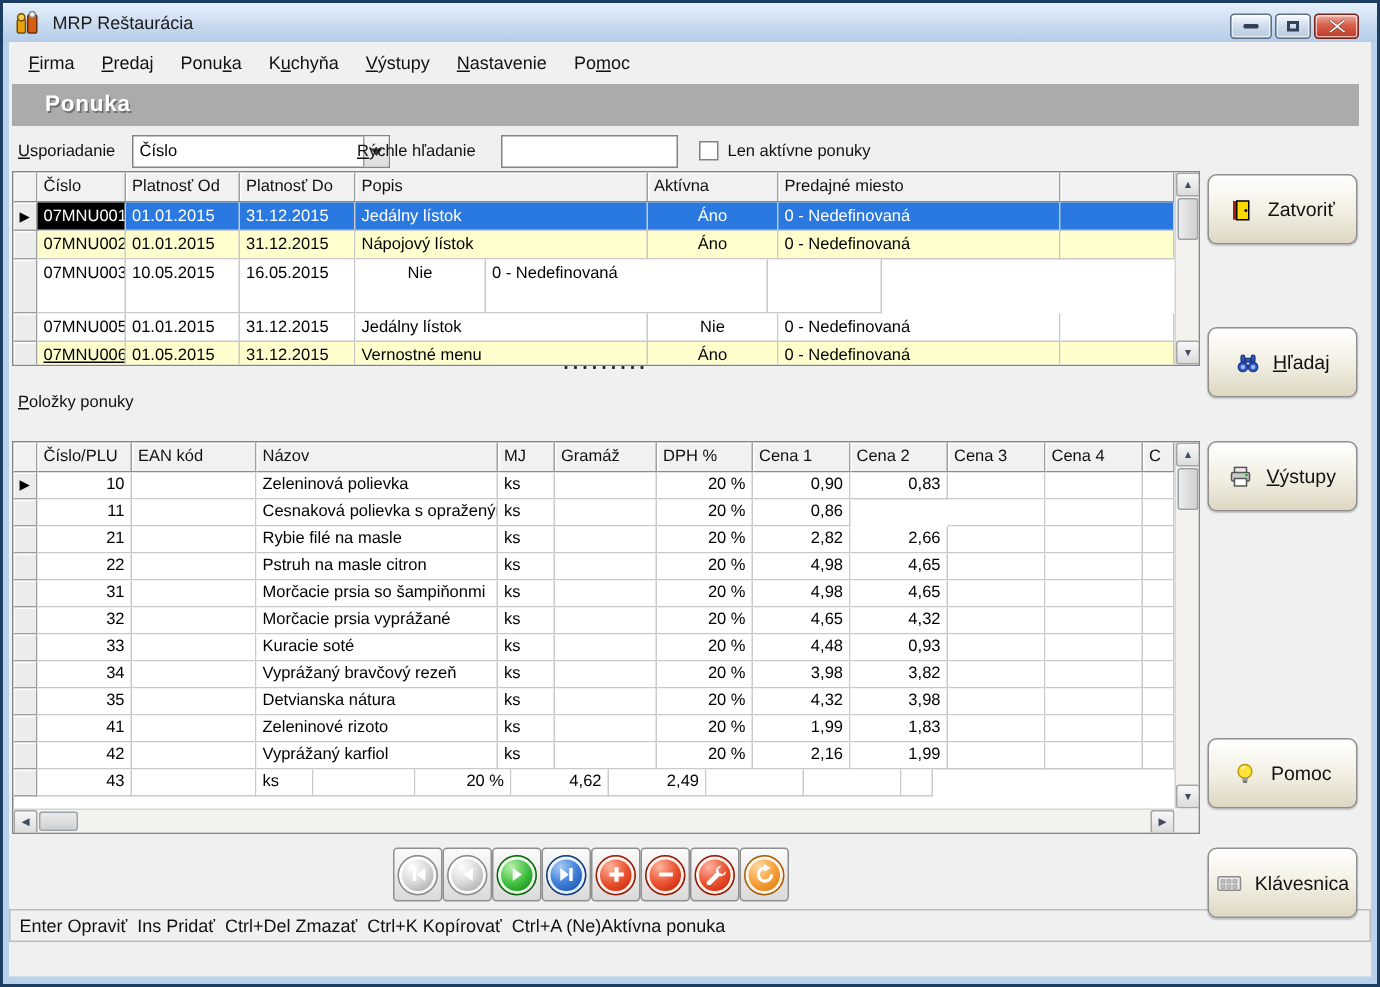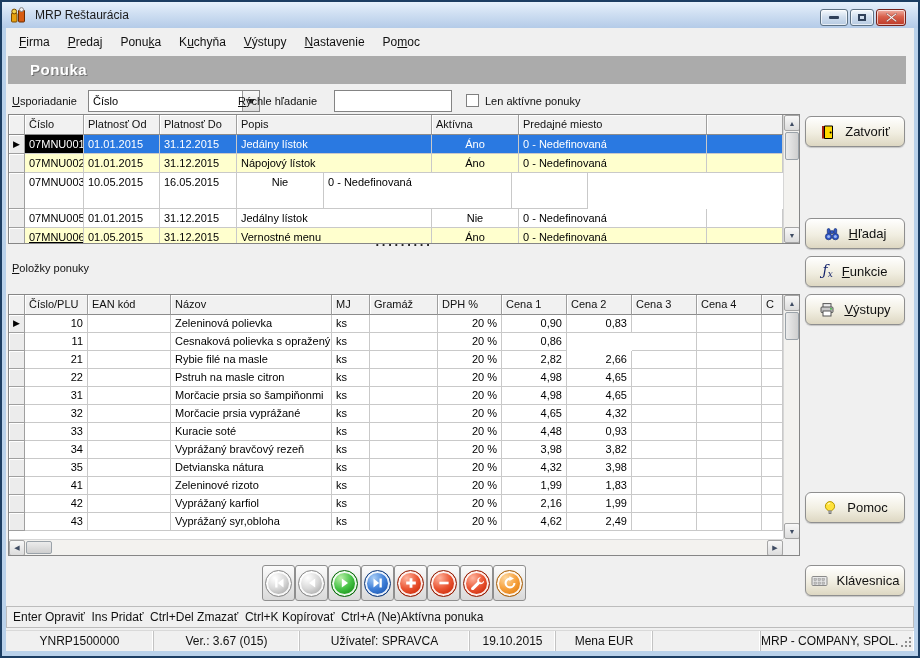--- a/index.html
+++ b/index.html
@@ -60,21 +60,21 @@
           border:1px solid #a5a5a5;border-radius:2px;display:flex;align-items:center;justify-content:center;
           font-size:7px;color:#3f4c63;}
   .sb-thumb{position:absolute;background:linear-gradient(90deg,#ececec,#cfcfcf);border:1px solid #9aa2a9;border-radius:2px;}
   .hthumb{background:linear-gradient(#ececec,#cfcfcf);}
   .corner{position:absolute;width:16px;height:16px;background:#f0f0f0;}
 
   .splitter{position:absolute;left:2px;top:212px;width:792px;height:14px;text-align:center;
             font-weight:bold;color:#222;font-size:13px;letter-spacing:2px;line-height:10px;}
   .splitter::before{content:"·········";}
 
-  .side-btn{position:absolute;left:799px;width:100px;height:31px;border:1px solid #8f8f8f;border-radius:6px;
+  .side-btn{position:absolute;left:799px;width:100px;height:47px;border:1px solid #8f8f8f;border-radius:6px;
             background:linear-gradient(#ffffff,#f1eee1 55%,#ddd7c2);box-shadow:0 1px 1px rgba(0,0,0,.18);
             display:flex;align-items:center;justify-content:center;gap:9px;font-size:13px;color:#111;cursor:default;}
   .side-btn u{text-decoration:underline;}
 
   .navstrip{position:absolute;left:256px;top:537px;display:flex;}
   .navbtn{width:33px;height:36px;border:1px solid #8f8f8f;background:linear-gradient(#fbfbfb,#d9d9d9);
           display:flex;align-items:center;justify-content:center;border-radius:3px;margin-right:0px;}
   .circle{width:27px;height:27px;border-radius:50%;display:flex;align-items:center;justify-content:center;
           border:1px solid rgba(0,0,0,.4);box-shadow:inset 0 0 0 2px rgba(255,255,255,.9);}
   .c-gray{background:radial-gradient(circle at 35% 28%,#ffffff,#d8d8d8 45%,#ababab 78%,#8f8f8f);border-color:#898989;}
@@ -387,21 +387,20 @@
           <div class="g-cell" style="width: 65px; flex: 0 0 65px; text-align: right;">2,16</div>
           <div class="g-cell" style="width: 65px; flex: 0 0 65px; text-align: right;">1,99</div>
           <div class="g-cell" style="width: 65px; flex: 0 0 65px; text-align: right;"></div>
           <div class="g-cell" style="width: 65px; flex: 0 0 65px; text-align: right;"></div>
           <div class="g-cell" style="width: 21px; flex: 0 0 21px; text-align: left;"></div>
         </div>
         <div class="g-row" style="height: 18px; line-height: 17px;">
           <div class="g-sel" style="width: 16px; flex: 0 0 16px;"></div>
           <div class="g-cell" style="width: 63px; flex: 0 0 63px; text-align: right;">43</div>
           <div class="g-cell" style="width: 83px; flex: 0 0 83px; text-align: left;"></div>
-          <div class="g-cell" style="width: 161px; flex: 0 0 161px; text-align: left;">Vyprážaný syr,obloha</div>
           <div class="g-cell" style="width: 38px; flex: 0 0 38px; text-align: left;">ks</div>
           <div class="g-cell" style="width: 68px; flex: 0 0 68px; text-align: left;"></div>
           <div class="g-cell" style="width: 64px; flex: 0 0 64px; text-align: right;">20 %</div>
           <div class="g-cell" style="width: 65px; flex: 0 0 65px; text-align: right;">4,62</div>
           <div class="g-cell" style="width: 65px; flex: 0 0 65px; text-align: right;">2,49</div>
           <div class="g-cell" style="width: 65px; flex: 0 0 65px; text-align: right;"></div>
           <div class="g-cell" style="width: 65px; flex: 0 0 65px; text-align: right;"></div>
           <div class="g-cell" style="width: 21px; flex: 0 0 21px; text-align: left;"></div>
         </div>
         <div class="vscroll" style="top: 0px; right: 0px; bottom: 16px;">
@@ -472,31 +471,20 @@
             <svg width="14" height="14" viewBox="0 0 14 14" fill="#fff">
               <path d="M7 2.6 a4.4 4.4 0 1 0 4.4 4.4" fill="none" stroke="#fff" stroke-width="2.1"></path>
               <path d="M6.4 0.2 L11 2.6 6.4 5 z"></path>
             </svg>
           </span>
         </div>
       </div>
 
     <div class="hintbar">Enter Opraviť  Ins Pridať  Ctrl+Del Zmazať  Ctrl+K Kopírovať  Ctrl+A (Ne)Aktívna ponuka</div>
 
-    <div class="statusbar">
-
-    <div class="seg" style="width: 148px; text-align: center;">YNRP1500000</div>
-        <div class="seg" style="width: 146px; text-align: center;">Ver.: 3.67 (015)</div>
-        <div class="seg" style="width: 170px; text-align: center;">Užívateľ: SPRAVCA</div>
-        <div class="seg" style="width: 86px; text-align: center;">19.10.2015</div>
-        <div class="seg" style="width: 97px; text-align: center;">Mena EUR</div>
-        <div class="seg" style="width: 108px; text-align: center;"></div>
-        <div class="seg" style="flex: 1 1 auto; border-right: none; text-align: right; padding-right: 18px;">MRP - COMPANY, SPOL.</div>
-        <div class="grip"></div>
-      </div>
   <div class="side-btn" style="top: 88px;">
         <span style="display: flex; align-items: center;">
           <svg width="16" height="16" viewBox="0 0 16 16">
             <rect x="2" y="2" width="2.4" height="12.5" fill="#a22015"></rect>
             <path d="M4.5 2 h8 v12.5 h-8 z" fill="#ffd800" stroke="#000" stroke-width="1"></path>
             <circle cx="10.6" cy="8.4" r="1" fill="#000"></circle>
           </svg>
         </span>
         <span>Zatvoriť</span>
       </div>
@@ -509,26 +497,20 @@
               <rect x="6.4" y="4.8" width="3.2" height="2.6"></rect>
               <circle cx="4.6" cy="10.6" r="3.2"></circle>
               <circle cx="11.4" cy="10.6" r="3.2"></circle>
             </g>
             <circle cx="4.6" cy="10.6" r="1.5" fill="#9db8f0"></circle>
             <circle cx="11.4" cy="10.6" r="1.5" fill="#9db8f0"></circle>
           </svg>
         </span>
         <span><u>H</u>ľadaj</span>
       </div>
-      <div class="side-btn" style="top: 228px;">
-        <span style="display: flex; align-items: center;">
-          <span style="font-family:'DejaVu Serif',serif;font-style:italic;font-size:14px;color:#15246b;line-height:16px;">ƒ<span style="font-size:9px;vertical-align:-2px;">x</span></span>
-        </span>
-        <span><u>F</u>unkcie</span>
-      </div>
       <div class="side-btn" style="top: 266px;">
         <span style="display: flex; align-items: center;">
           <svg width="16" height="16" viewBox="0 0 16 16">
             <rect x="4" y="1.6" width="8" height="4" fill="#ececec" stroke="#555"></rect>
             <rect x="2" y="5" width="12" height="5.6" rx="1" fill="#c9c9c9" stroke="#555"></rect>
             <rect x="4" y="9" width="8" height="5" fill="#fff" stroke="#555"></rect>
             <circle cx="12" cy="6.8" r=".9" fill="#2bb52b"></circle>
           </svg>
         </span>
         <span><u>V</u>ýstupy</span>

